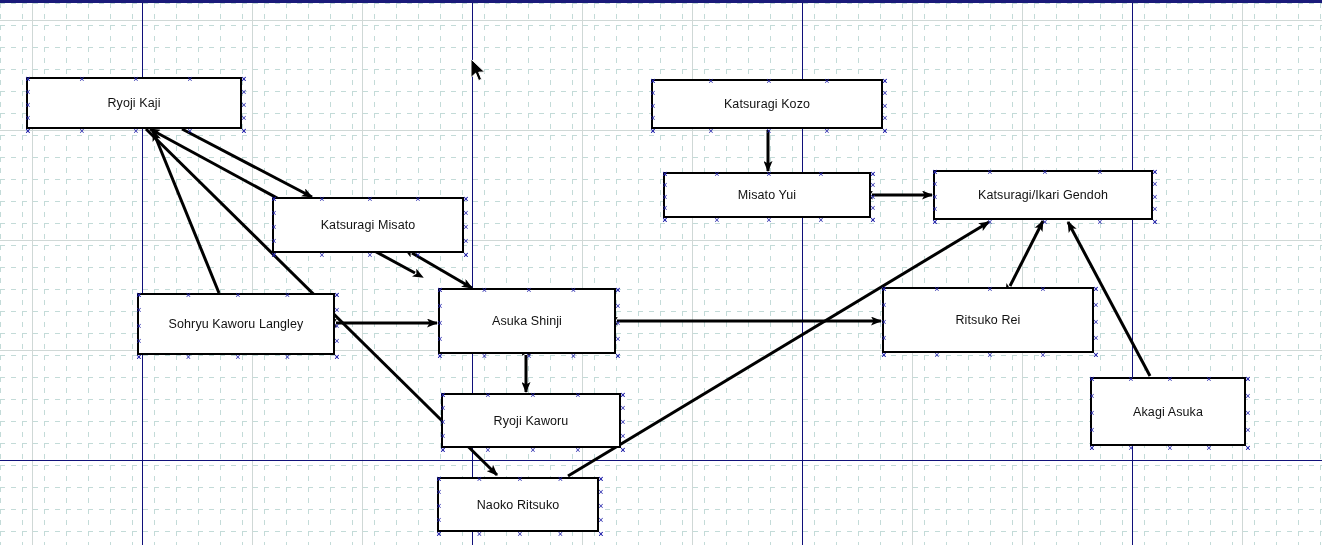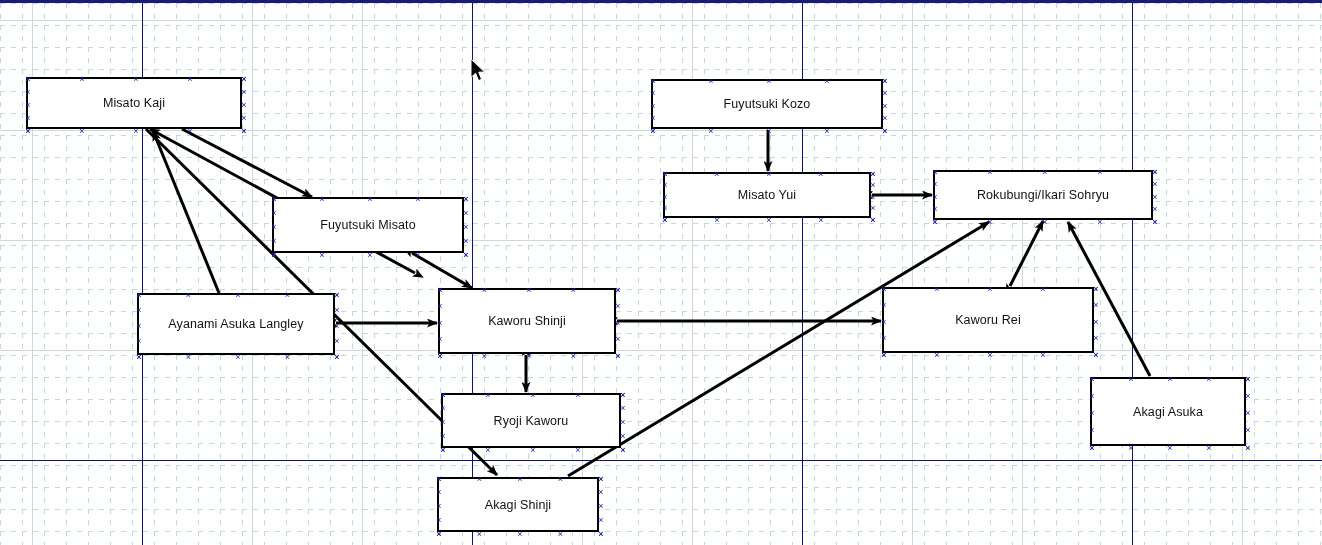--- a/index.html
+++ b/index.html
@@ -216,21 +216,21 @@
         <line x1="768" y1="127" x2="768" y2="168" stroke="#000000" stroke-width="3" fill="none" marker-end="url(#arrowEnd)"></line>
         <line x1="872" y1="192" x2="932" y2="192" stroke="#000000" stroke-width="3" fill="none" marker-end="url(#arrowEnd)" marker-start="url(#arrowStart)"></line>
         <line x1="1010" y1="283" x2="1043" y2="218" stroke="#000000" stroke-width="3" fill="none" marker-end="url(#arrowEnd)" marker-start="url(#arrowStart)"></line>
         <line x1="568" y1="473" x2="989" y2="219" stroke="#000000" stroke-width="3" fill="none" marker-end="url(#arrowEnd)"></line>
         <line x1="1150" y1="373" x2="1068" y2="219" stroke="#000000" stroke-width="3" fill="none" marker-end="url(#arrowEnd)"></line>
       </g>
   </svg>
 
   <div id="node-layer">
       <div class="node" style="left:26px;top:74px;width:216px;height:52px;">
-        <span class="label">Misato Kaji</span>
+        <span class="label">Ryoji Kaji</span>
         <span class="handle" style="left:-3.5px;top:-3.5px;">×</span>
         <span class="handle" style="left:-3.5px;top:48.5px;">×</span>
         <span class="handle" style="left:50.5px;top:-3.5px;">×</span>
         <span class="handle" style="left:50.5px;top:48.5px;">×</span>
         <span class="handle" style="left:104.5px;top:-3.5px;">×</span>
         <span class="handle" style="left:104.5px;top:48.5px;">×</span>
         <span class="handle" style="left:158.5px;top:-3.5px;">×</span>
         <span class="handle" style="left:158.5px;top:48.5px;">×</span>
         <span class="handle" style="left:212.5px;top:-3.5px;">×</span>
         <span class="handle" style="left:212.5px;top:48.5px;">×</span>
@@ -239,21 +239,21 @@
         <span class="handle" style="left:-3.5px;top:9.5px;">×</span>
         <span class="handle" style="left:212.5px;top:9.5px;">×</span>
         <span class="handle" style="left:-3.5px;top:22.5px;">×</span>
         <span class="handle" style="left:212.5px;top:22.5px;">×</span>
         <span class="handle" style="left:-3.5px;top:35.5px;">×</span>
         <span class="handle" style="left:212.5px;top:35.5px;">×</span>
         <span class="handle" style="left:-3.5px;top:48.5px;">×</span>
         <span class="handle" style="left:212.5px;top:48.5px;">×</span>
       </div>
       <div class="node" style="left:651px;top:76px;width:232px;height:50px;">
-        <span class="label">Fuyutsuki Kozo</span>
+        <span class="label">Katsuragi Kozo</span>
         <span class="handle" style="left:-3.5px;top:-3.5px;">×</span>
         <span class="handle" style="left:-3.5px;top:46.5px;">×</span>
         <span class="handle" style="left:54.5px;top:-3.5px;">×</span>
         <span class="handle" style="left:54.5px;top:46.5px;">×</span>
         <span class="handle" style="left:112.5px;top:-3.5px;">×</span>
         <span class="handle" style="left:112.5px;top:46.5px;">×</span>
         <span class="handle" style="left:170.5px;top:-3.5px;">×</span>
         <span class="handle" style="left:170.5px;top:46.5px;">×</span>
         <span class="handle" style="left:228.5px;top:-3.5px;">×</span>
         <span class="handle" style="left:228.5px;top:46.5px;">×</span>
@@ -262,21 +262,21 @@
         <span class="handle" style="left:-3.5px;top:9px;">×</span>
         <span class="handle" style="left:228.5px;top:9px;">×</span>
         <span class="handle" style="left:-3.5px;top:21.5px;">×</span>
         <span class="handle" style="left:228.5px;top:21.5px;">×</span>
         <span class="handle" style="left:-3.5px;top:34px;">×</span>
         <span class="handle" style="left:228.5px;top:34px;">×</span>
         <span class="handle" style="left:-3.5px;top:46.5px;">×</span>
         <span class="handle" style="left:228.5px;top:46.5px;">×</span>
       </div>
       <div class="node" style="left:272px;top:194px;width:192px;height:56px;">
-        <span class="label">Fuyutsuki Misato</span>
+        <span class="label">Katsuragi Misato</span>
         <span class="handle" style="left:-3.5px;top:-3.5px;">×</span>
         <span class="handle" style="left:-3.5px;top:52.5px;">×</span>
         <span class="handle" style="left:44.5px;top:-3.5px;">×</span>
         <span class="handle" style="left:44.5px;top:52.5px;">×</span>
         <span class="handle" style="left:92.5px;top:-3.5px;">×</span>
         <span class="handle" style="left:92.5px;top:52.5px;">×</span>
         <span class="handle" style="left:140.5px;top:-3.5px;">×</span>
         <span class="handle" style="left:140.5px;top:52.5px;">×</span>
         <span class="handle" style="left:188.5px;top:-3.5px;">×</span>
         <span class="handle" style="left:188.5px;top:52.5px;">×</span>
@@ -308,21 +308,21 @@
         <span class="handle" style="left:-3.5px;top:8px;">×</span>
         <span class="handle" style="left:204.5px;top:8px;">×</span>
         <span class="handle" style="left:-3.5px;top:19.5px;">×</span>
         <span class="handle" style="left:204.5px;top:19.5px;">×</span>
         <span class="handle" style="left:-3.5px;top:31px;">×</span>
         <span class="handle" style="left:204.5px;top:31px;">×</span>
         <span class="handle" style="left:-3.5px;top:42.5px;">×</span>
         <span class="handle" style="left:204.5px;top:42.5px;">×</span>
       </div>
       <div class="node" style="left:933px;top:167px;width:220px;height:50px;">
-        <span class="label">Rokubungi/Ikari Sohryu</span>
+        <span class="label">Katsuragi/Ikari Gendoh</span>
         <span class="handle" style="left:-3.5px;top:-3.5px;">×</span>
         <span class="handle" style="left:-3.5px;top:46.5px;">×</span>
         <span class="handle" style="left:51.5px;top:-3.5px;">×</span>
         <span class="handle" style="left:51.5px;top:46.5px;">×</span>
         <span class="handle" style="left:106.5px;top:-3.5px;">×</span>
         <span class="handle" style="left:106.5px;top:46.5px;">×</span>
         <span class="handle" style="left:161.5px;top:-3.5px;">×</span>
         <span class="handle" style="left:161.5px;top:46.5px;">×</span>
         <span class="handle" style="left:216.5px;top:-3.5px;">×</span>
         <span class="handle" style="left:216.5px;top:46.5px;">×</span>
@@ -331,21 +331,21 @@
         <span class="handle" style="left:-3.5px;top:9px;">×</span>
         <span class="handle" style="left:216.5px;top:9px;">×</span>
         <span class="handle" style="left:-3.5px;top:21.5px;">×</span>
         <span class="handle" style="left:216.5px;top:21.5px;">×</span>
         <span class="handle" style="left:-3.5px;top:34px;">×</span>
         <span class="handle" style="left:216.5px;top:34px;">×</span>
         <span class="handle" style="left:-3.5px;top:46.5px;">×</span>
         <span class="handle" style="left:216.5px;top:46.5px;">×</span>
       </div>
       <div class="node" style="left:137px;top:290px;width:198px;height:62px;">
-        <span class="label">Ayanami Asuka Langley</span>
+        <span class="label">Sohryu Kaworu Langley</span>
         <span class="handle" style="left:-3.5px;top:-3.5px;">×</span>
         <span class="handle" style="left:-3.5px;top:58.5px;">×</span>
         <span class="handle" style="left:46px;top:-3.5px;">×</span>
         <span class="handle" style="left:46px;top:58.5px;">×</span>
         <span class="handle" style="left:95.5px;top:-3.5px;">×</span>
         <span class="handle" style="left:95.5px;top:58.5px;">×</span>
         <span class="handle" style="left:145px;top:-3.5px;">×</span>
         <span class="handle" style="left:145px;top:58.5px;">×</span>
         <span class="handle" style="left:194.5px;top:-3.5px;">×</span>
         <span class="handle" style="left:194.5px;top:58.5px;">×</span>
@@ -354,21 +354,21 @@
         <span class="handle" style="left:-3.5px;top:12px;">×</span>
         <span class="handle" style="left:194.5px;top:12px;">×</span>
         <span class="handle" style="left:-3.5px;top:27.5px;">×</span>
         <span class="handle" style="left:194.5px;top:27.5px;">×</span>
         <span class="handle" style="left:-3.5px;top:43px;">×</span>
         <span class="handle" style="left:194.5px;top:43px;">×</span>
         <span class="handle" style="left:-3.5px;top:58.5px;">×</span>
         <span class="handle" style="left:194.5px;top:58.5px;">×</span>
       </div>
       <div class="node" style="left:438px;top:285px;width:178px;height:66px;">
-        <span class="label">Kaworu Shinji</span>
+        <span class="label">Asuka Shinji</span>
         <span class="handle" style="left:-3.5px;top:-3.5px;">×</span>
         <span class="handle" style="left:-3.5px;top:62.5px;">×</span>
         <span class="handle" style="left:41px;top:-3.5px;">×</span>
         <span class="handle" style="left:41px;top:62.5px;">×</span>
         <span class="handle" style="left:85.5px;top:-3.5px;">×</span>
         <span class="handle" style="left:85.5px;top:62.5px;">×</span>
         <span class="handle" style="left:130px;top:-3.5px;">×</span>
         <span class="handle" style="left:130px;top:62.5px;">×</span>
         <span class="handle" style="left:174.5px;top:-3.5px;">×</span>
         <span class="handle" style="left:174.5px;top:62.5px;">×</span>
@@ -377,21 +377,21 @@
         <span class="handle" style="left:-3.5px;top:13px;">×</span>
         <span class="handle" style="left:174.5px;top:13px;">×</span>
         <span class="handle" style="left:-3.5px;top:29.5px;">×</span>
         <span class="handle" style="left:174.5px;top:29.5px;">×</span>
         <span class="handle" style="left:-3.5px;top:46px;">×</span>
         <span class="handle" style="left:174.5px;top:46px;">×</span>
         <span class="handle" style="left:-3.5px;top:62.5px;">×</span>
         <span class="handle" style="left:174.5px;top:62.5px;">×</span>
       </div>
       <div class="node" style="left:882px;top:284px;width:212px;height:66px;">
-        <span class="label">Kaworu Rei</span>
+        <span class="label">Ritsuko Rei</span>
         <span class="handle" style="left:-3.5px;top:-3.5px;">×</span>
         <span class="handle" style="left:-3.5px;top:62.5px;">×</span>
         <span class="handle" style="left:49.5px;top:-3.5px;">×</span>
         <span class="handle" style="left:49.5px;top:62.5px;">×</span>
         <span class="handle" style="left:102.5px;top:-3.5px;">×</span>
         <span class="handle" style="left:102.5px;top:62.5px;">×</span>
         <span class="handle" style="left:155.5px;top:-3.5px;">×</span>
         <span class="handle" style="left:155.5px;top:62.5px;">×</span>
         <span class="handle" style="left:208.5px;top:-3.5px;">×</span>
         <span class="handle" style="left:208.5px;top:62.5px;">×</span>
@@ -446,21 +446,21 @@
         <span class="handle" style="left:-3.5px;top:13.75px;">×</span>
         <span class="handle" style="left:152.5px;top:13.75px;">×</span>
         <span class="handle" style="left:-3.5px;top:31px;">×</span>
         <span class="handle" style="left:152.5px;top:31px;">×</span>
         <span class="handle" style="left:-3.5px;top:48.25px;">×</span>
         <span class="handle" style="left:152.5px;top:48.25px;">×</span>
         <span class="handle" style="left:-3.5px;top:65.5px;">×</span>
         <span class="handle" style="left:152.5px;top:65.5px;">×</span>
       </div>
       <div class="node" style="left:437px;top:474px;width:162px;height:55px;">
-        <span class="label">Akagi Shinji</span>
+        <span class="label">Naoko Ritsuko</span>
         <span class="handle" style="left:-3.5px;top:-3.5px;">×</span>
         <span class="handle" style="left:-3.5px;top:51.5px;">×</span>
         <span class="handle" style="left:37px;top:-3.5px;">×</span>
         <span class="handle" style="left:37px;top:51.5px;">×</span>
         <span class="handle" style="left:77.5px;top:-3.5px;">×</span>
         <span class="handle" style="left:77.5px;top:51.5px;">×</span>
         <span class="handle" style="left:118px;top:-3.5px;">×</span>
         <span class="handle" style="left:118px;top:51.5px;">×</span>
         <span class="handle" style="left:158.5px;top:-3.5px;">×</span>
         <span class="handle" style="left:158.5px;top:51.5px;">×</span>

